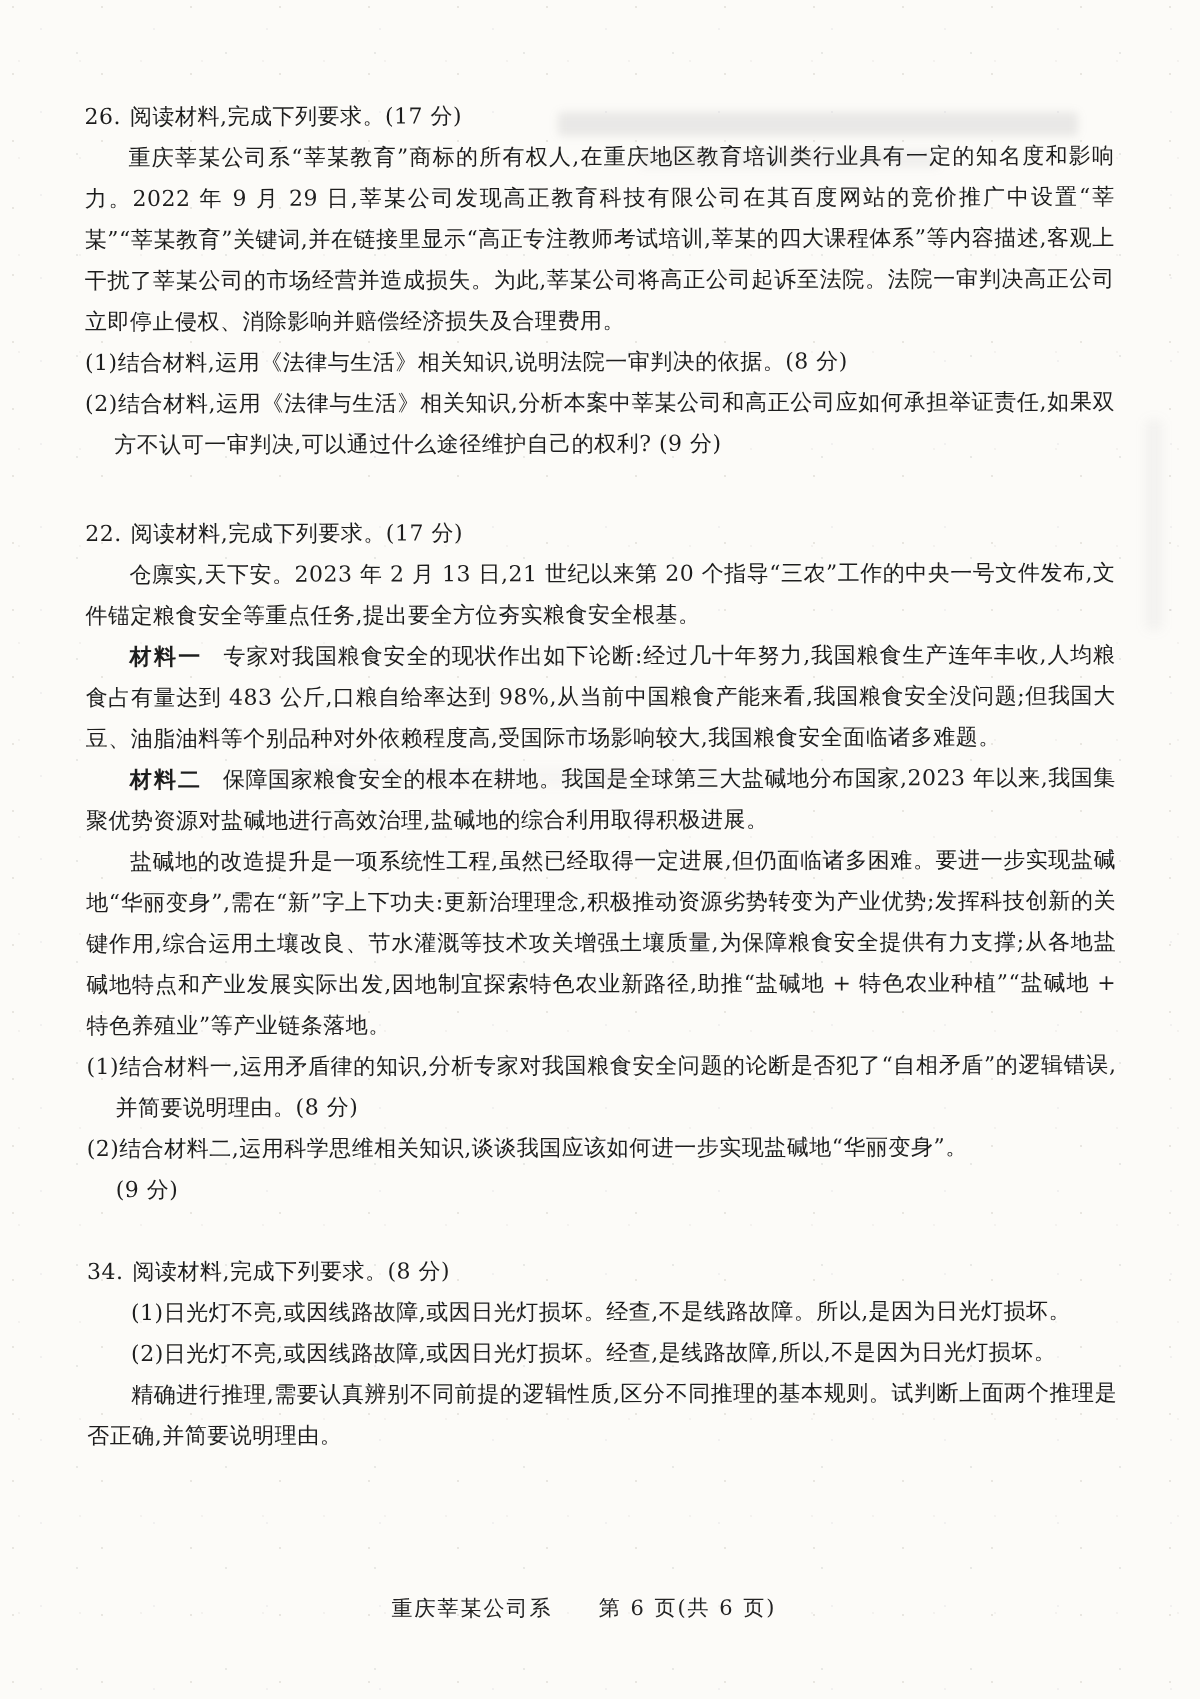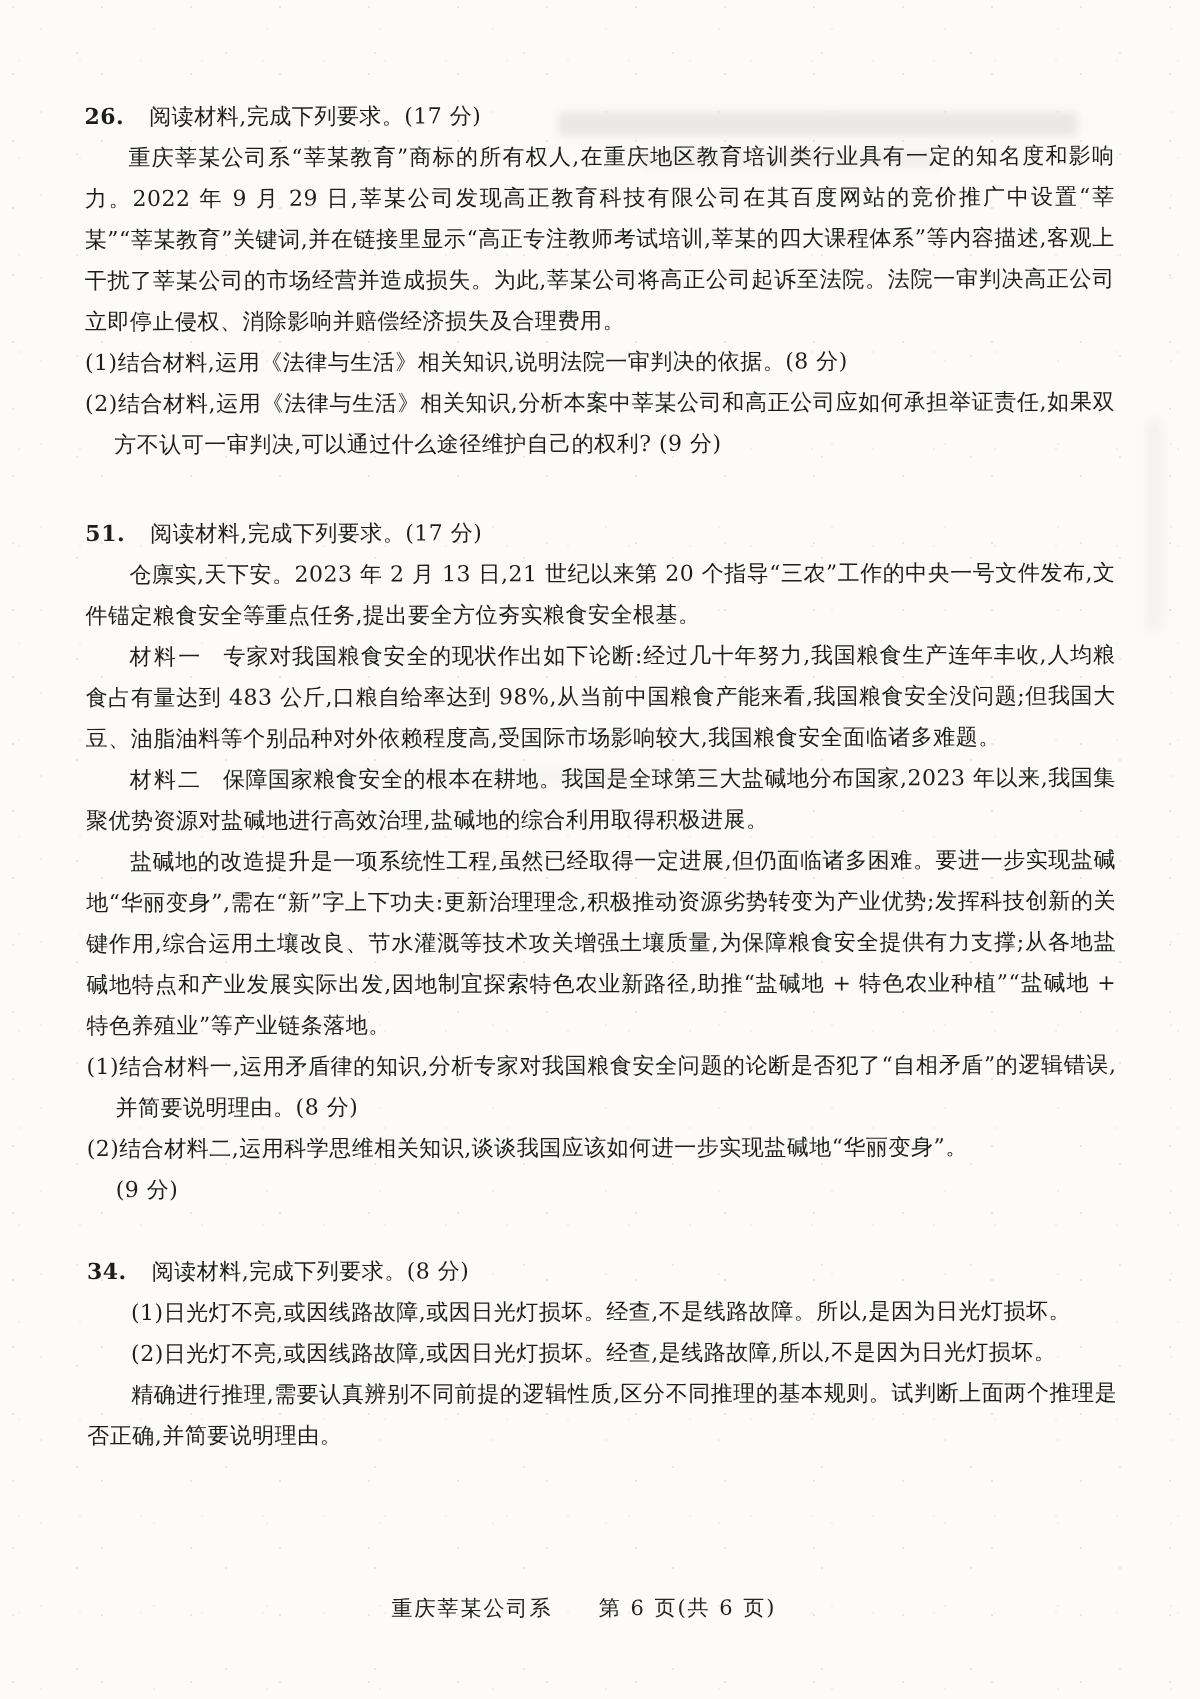--- a/index.html
+++ b/index.html
@@ -40,25 +40,25 @@
     line-height: 41px;
     letter-spacing: 0.5px;
     text-align: justify;
   }
   .question { position: absolute; left: 0; right: 0; }
   #q26 { top: 95px; }
   #q27 { top: 512px; }
   #q28 { top: 1250px; }
   .question p { margin: 0; }
   .qhead { text-indent: 0; }
-  .qnum { margin-right: 25px; font-weight: bold; }
+  .qnum { margin-right: 9px; }
   .para { text-indent: 2em; }
   .hang { padding-left: 29px; text-indent: -29px; }
   .score { padding-left: 29px; text-indent: 0; }
-  .mat-label { font-weight: 400; margin-right: 0.95em; letter-spacing: 2px; }
+  .mat-label { font-weight: 700; margin-right: 0.95em; letter-spacing: 2px; }
   .page-footer {
     position: absolute;
     top: 1593px;
     left: 0;
     width: 100%;
     text-align: center;
     font-size: 21px;
     line-height: 30px;
     letter-spacing: 2px;
     transform: translateX(-16px) rotate(-0.12deg);
@@ -94,21 +94,21 @@
         <p class="qhead">
           <span class="qnum">26.</span><span>阅读材料,完成下列要求。(17 分)</span>
         </p>
         <p class="para">重庆莘某公司系“莘某教育”商标的所有权人,在重庆地区教育培训类行业具有一定的知名度和影响力。2022 年 9 月 29 日,莘某公司发现高正教育科技有限公司在其百度网站的竞价推广中设置“莘某”“莘某教育”关键词,并在链接里显示“高正专注教师考试培训,莘某的四大课程体系”等内容描述,客观上干扰了莘某公司的市场经营并造成损失。为此,莘某公司将高正公司起诉至法院。法院一审判决高正公司立即停止侵权、消除影响并赔偿经济损失及合理费用。</p>
         <p class="hang">(1)结合材料,运用《法律与生活》相关知识,说明法院一审判决的依据。(8 分)</p>
         <p class="hang">(2)结合材料,运用《法律与生活》相关知识,分析本案中莘某公司和高正公司应如何承担举证责任,如果双方不认可一审判决,可以通过什么途径维护自己的权利? (9 分)</p>
       </section>
 
       <section class="question" id="q27">
         <p class="qhead">
-          <span class="qnum">51.</span><span>阅读材料,完成下列要求。(17 分)</span>
+          <span class="qnum">22.</span><span>阅读材料,完成下列要求。(17 分)</span>
         </p>
         <p class="para">仓廪实,天下安。2023 年 2 月 13 日,21 世纪以来第 20 个指导“三农”工作的中央一号文件发布,文件锚定粮食安全等重点任务,提出要全方位夯实粮食安全根基。</p>
         <p class="para">
           <span class="mat-label">材料一</span><span>专家对我国粮食安全的现状作出如下论断:经过几十年努力,我国粮食生产连年丰收,人均粮食占有量达到 483 公斤,口粮自给率达到 98%,从当前中国粮食产能来看,我国粮食安全没问题;但我国大豆、油脂油料等个别品种对外依赖程度高,受国际市场影响较大,我国粮食安全面临诸多难题。</span>
         </p>
         <p class="para">
           <span class="mat-label">材料二</span><span>保障国家粮食安全的根本在耕地。我国是全球第三大盐碱地分布国家,2023 年以来,我国集聚优势资源对盐碱地进行高效治理,盐碱地的综合利用取得积极进展。</span>
         </p>
         <p class="para">盐碱地的改造提升是一项系统性工程,虽然已经取得一定进展,但仍面临诸多困难。要进一步实现盐碱地“华丽变身”,需在“新”字上下功夫:更新治理理念,积极推动资源劣势转变为产业优势;发挥科技创新的关键作用,综合运用土壤改良、节水灌溉等技术攻关增强土壤质量,为保障粮食安全提供有力支撑;从各地盐碱地特点和产业发展实际出发,因地制宜探索特色农业新路径,助推“盐碱地 + 特色农业种植”“盐碱地 + 特色养殖业”等产业链条落地。</p>
         <p class="hang">(1)结合材料一,运用矛盾律的知识,分析专家对我国粮食安全问题的论断是否犯了“自相矛盾”的逻辑错误,并简要说明理由。(8 分)</p>

